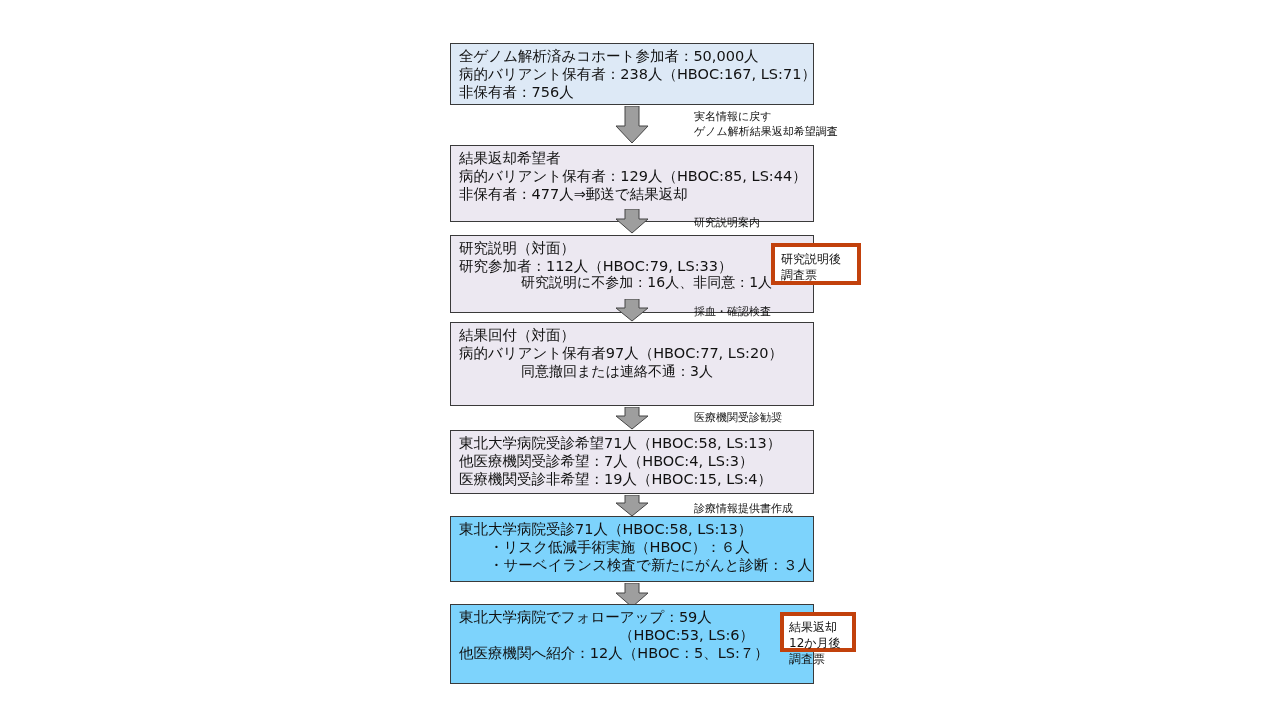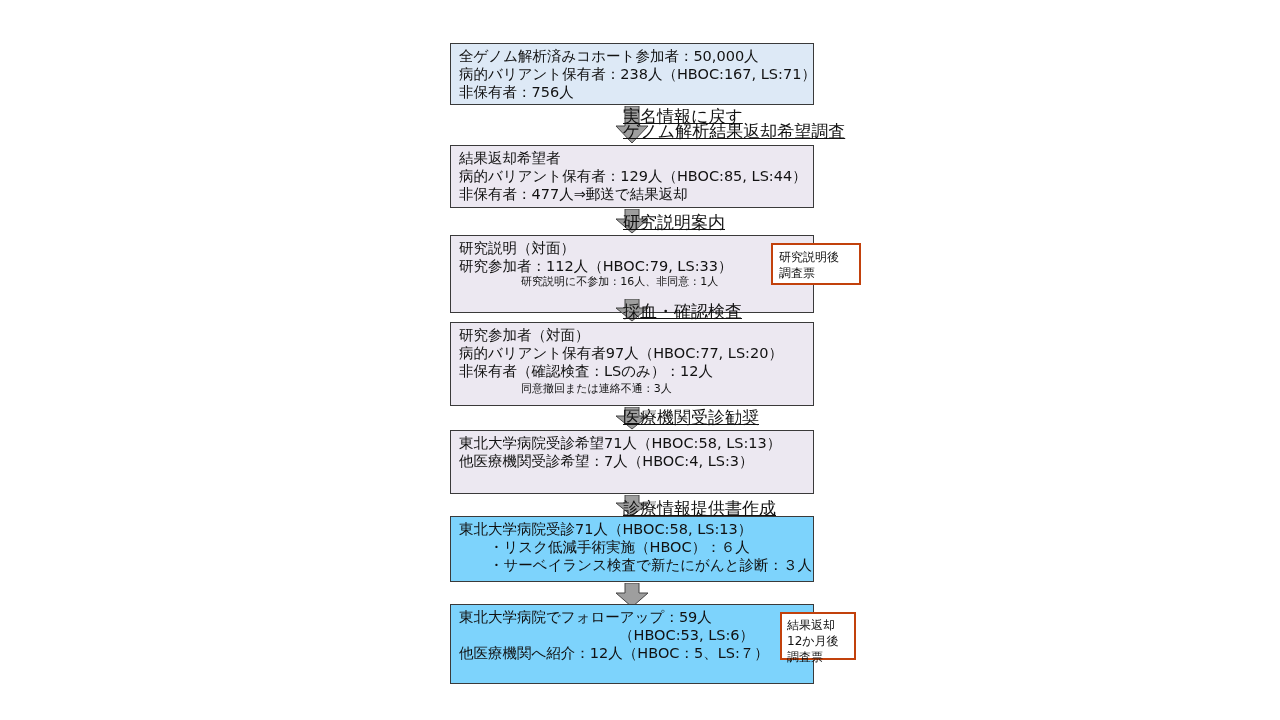--- a/index.html
+++ b/index.html
@@ -1,28 +1,28 @@
 <!DOCTYPE html>
 <html><head>
 <meta charset="utf-8">
 <style>
   html, body { margin:0; padding:0; }
   body { width:1280px; height:720px; background:#ffffff; position:relative; overflow:hidden;
          font-family: "DejaVu Sans", "Liberation Sans", sans-serif; color:#111; }
   .box { position:absolute; left:450px; width:364px; border:1.5px solid #3a3a3a; box-sizing:border-box;
          padding:3px 8px 0 8px; font-size:14.5px; line-height:18px; }
   .box .line { white-space:nowrap; }
-  .box .small { font-size:11px; line-height:14px; white-space:nowrap; }
+  .box .small { font-size:14px; line-height:14px; white-space:nowrap; }
   .blue { background:#dde9f6; }
   .lav { background:#ece8f1; }
   .yel { background:#7dd3fc; }
   .arrow { position:absolute; left:615px; width:34px; }
   .arrow svg { display:block; }
-  .alabel { position:absolute; left:623px; font-size:17px; line-height:15px; white-space:nowrap;text-decoration:underline; }
-  .note { position:absolute; background:#fff; border:2px solid #c2410c; box-sizing:border-box;
+  .alabel { position:absolute; left:694px; font-size:11px; line-height:15px; white-space:nowrap; }
+  .note { position:absolute; background:#fff; border:4px solid #c2410c; box-sizing:border-box;
           font-size:12px; line-height:16px; padding:4px 6px; }
 </style>
 </head>
 <body>
 
 <div class="box blue" style="top:43px;height:62px;">
   <div class="line">全ゲノム解析済みコホート参加者：50,000人</div>
   <div class="line">病的バリアント保有者：238人（HBOC:167, LS:71）</div>
   <div class="line">非保有者：756人</div>
 </div>
@@ -30,21 +30,21 @@
 <div class="arrow" style="top:106px;">
   <svg width="34" height="38" viewBox="0 0 34 38">
       <polygon points="10,0 24,0 24,20 33,20 17,37 1,20 10,20" fill="#9e9e9e" stroke="#444" stroke-width="1"></polygon>
     </svg>
 </div>
 <div class="alabel" style="top:109px;">
   <div>実名情報に戻す</div>
   <div>ゲノム解析結果返却希望調査</div>
 </div>
 
-<div class="box lav" style="top:145px;height:63px;">
+<div class="box lav" style="top:145px;height:77px;">
   <div class="line">結果返却希望者</div>
   <div class="line">病的バリアント保有者：129人（HBOC:85, LS:44）</div>
   <div class="line">非保有者：477人⇒郵送で結果返却</div>
 </div>
 
 <div class="arrow" style="top:209px;">
   <svg width="34" height="25" viewBox="0 0 34 25">
       <polygon points="10,0 24,0 24,10 33,10 17,24 1,10 10,10" fill="#9e9e9e" stroke="#444" stroke-width="1"></polygon>
     </svg>
 </div>
@@ -62,36 +62,36 @@
 </div>
 
 <div class="arrow" style="top:299px;">
   <svg width="34" height="23" viewBox="0 0 34 23">
       <polygon points="10,0 24,0 24,9 33,9 17,22 1,9 10,9" fill="#9e9e9e" stroke="#444" stroke-width="1"></polygon>
     </svg>
 </div>
 <div class="alabel" style="top:304px;">採血・確認検査</div>
 
 <div class="box lav" style="top:322px;height:84px;">
-  <div class="line">研究参加者（対面）</div>
+  <div class="line">結果回付（対面）</div>
   <div class="line">病的バリアント保有者97人（HBOC:77, LS:20）</div>
-  <div class="line">非保有者（確認検査：LSのみ）：12人</div>
   <div class="small" style="padding-left:62px;padding-top:2px;">同意撤回または連絡不通：3人</div>
 </div>
 
 <div class="arrow" style="top:407px;">
   <svg width="34" height="23" viewBox="0 0 34 23">
       <polygon points="10,0 24,0 24,9 33,9 17,22 1,9 10,9" fill="#9e9e9e" stroke="#444" stroke-width="1"></polygon>
     </svg>
 </div>
 <div class="alabel" style="top:410px;">医療機関受診勧奨</div>
 
 <div class="box lav" style="top:430px;height:64px;">
   <div class="line">東北大学病院受診希望71人（HBOC:58, LS:13）</div>
   <div class="line">他医療機関受診希望：7人（HBOC:4, LS:3）</div>
+  <div class="line">医療機関受診非希望：19人（HBOC:15, LS:4）</div>
 </div>
 
 <div class="arrow" style="top:495px;">
   <svg width="34" height="22" viewBox="0 0 34 22">
       <polygon points="10,0 24,0 24,8 33,8 17,21 1,8 10,8" fill="#9e9e9e" stroke="#444" stroke-width="1"></polygon>
     </svg>
 </div>
 <div class="alabel" style="top:501px;text-align:center;">診療情報提供書作成</div>
 
 <div class="box yel" style="top:516px;height:66px;">
@@ -105,17 +105,17 @@
       <polygon points="10,0 24,0 24,10 33,10 17,24 1,10 10,10" fill="#9e9e9e" stroke="#444" stroke-width="1"></polygon>
     </svg>
 </div>
 
 <div class="box yel" style="top:604px;height:80px;">
   <div class="line">東北大学病院でフォローアップ：59人</div>
   <div class="line" style="padding-left:160px;">（HBOC:53, LS:6）</div>
   <div class="line">他医療機関へ紹介：12人（HBOC：5、LS:７）</div>
 </div>
 
-<div class="note" style="left:780px;top:612px;width:76px;height:48px;padding:3px 5px;line-height:16px;">
+<div class="note" style="left:780px;top:612px;width:76px;height:40px;padding:3px 5px;line-height:16px;">
   <div>結果返却</div>
   <div>12か月後</div>
   <div>調査票</div>
 </div>
 
 </body></html>

